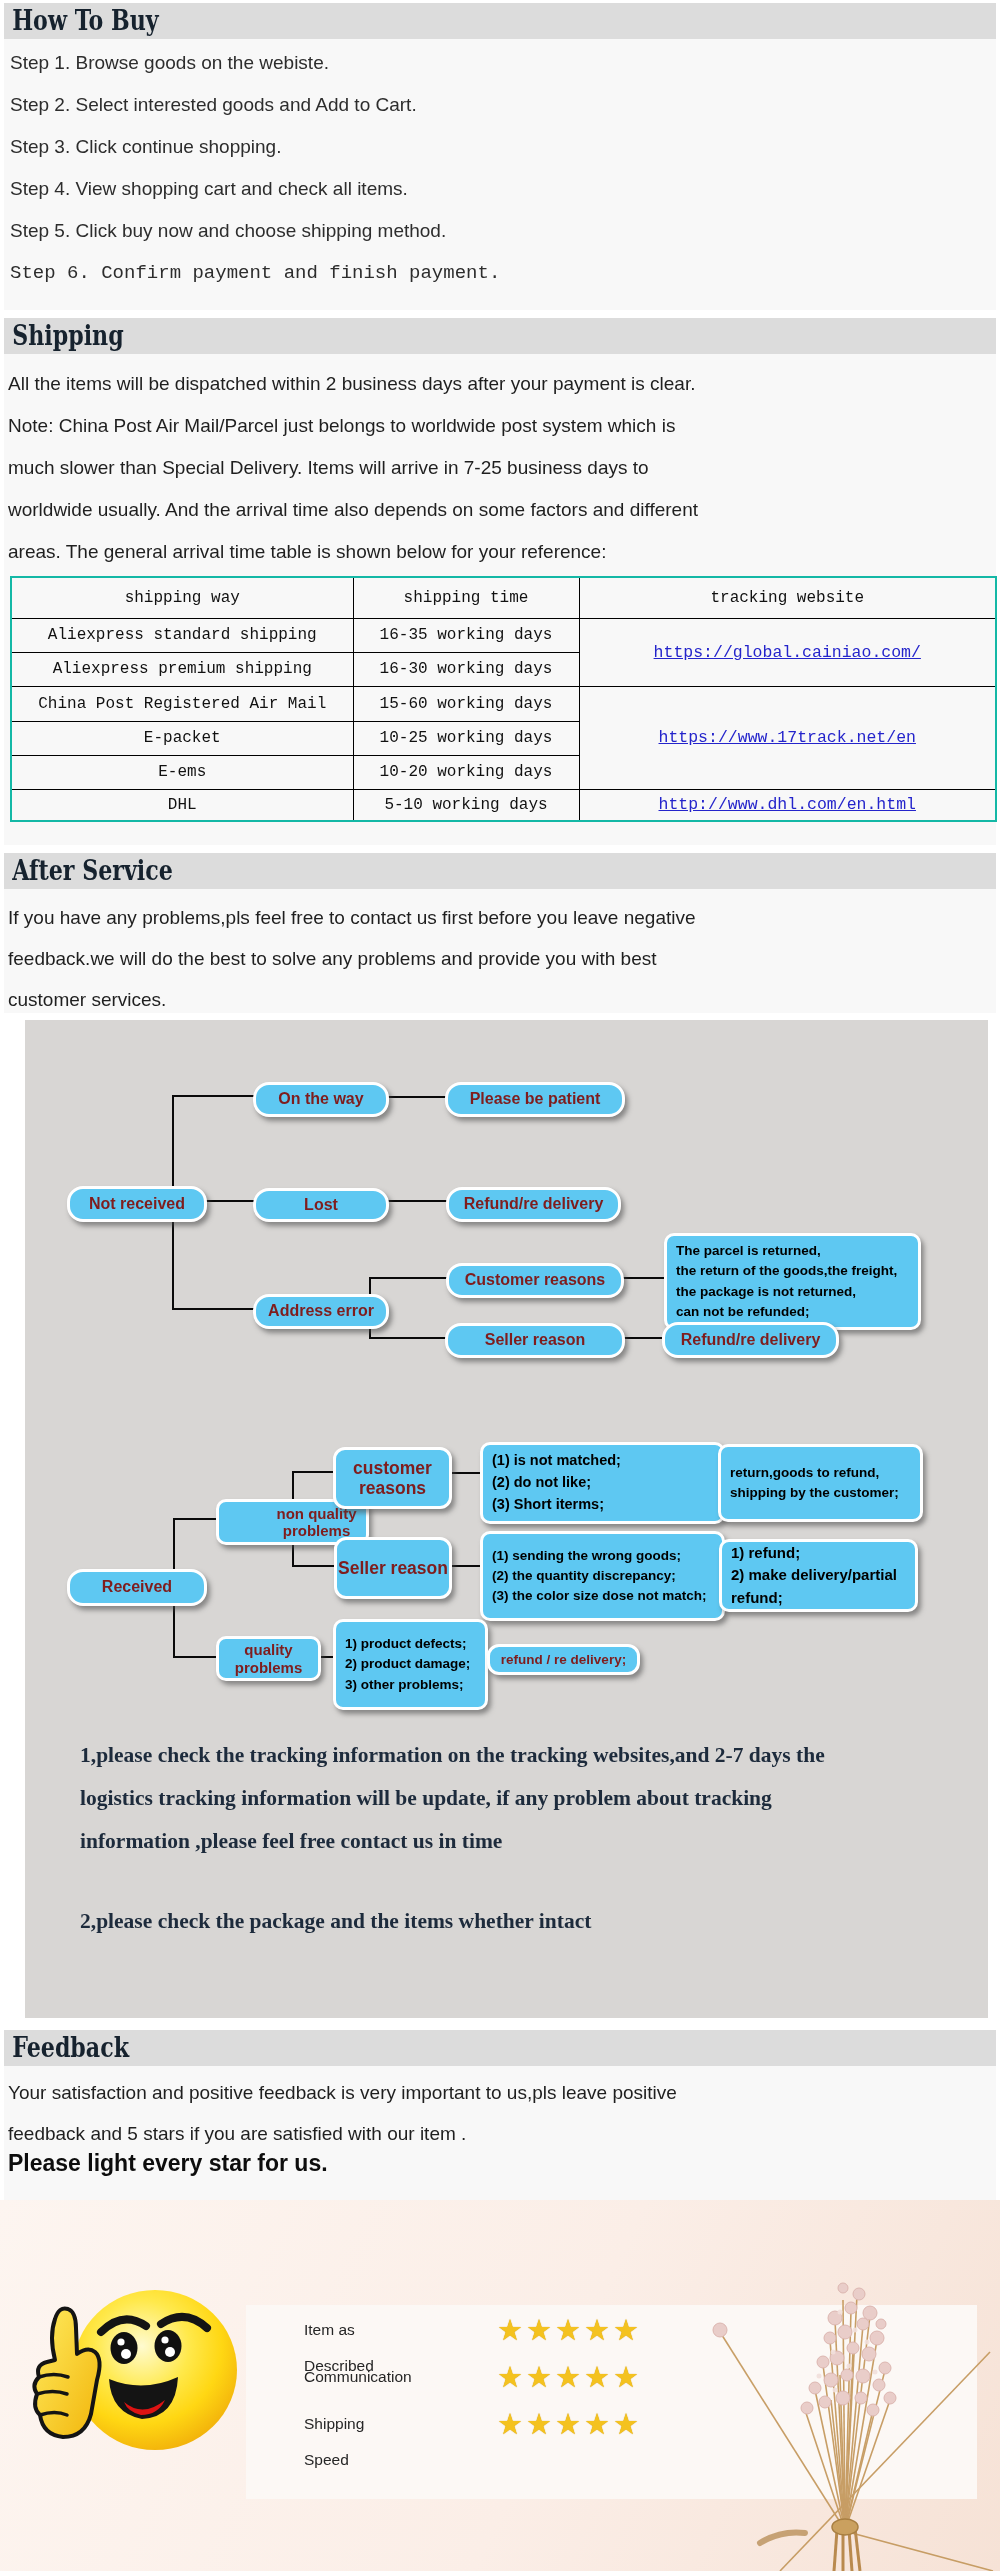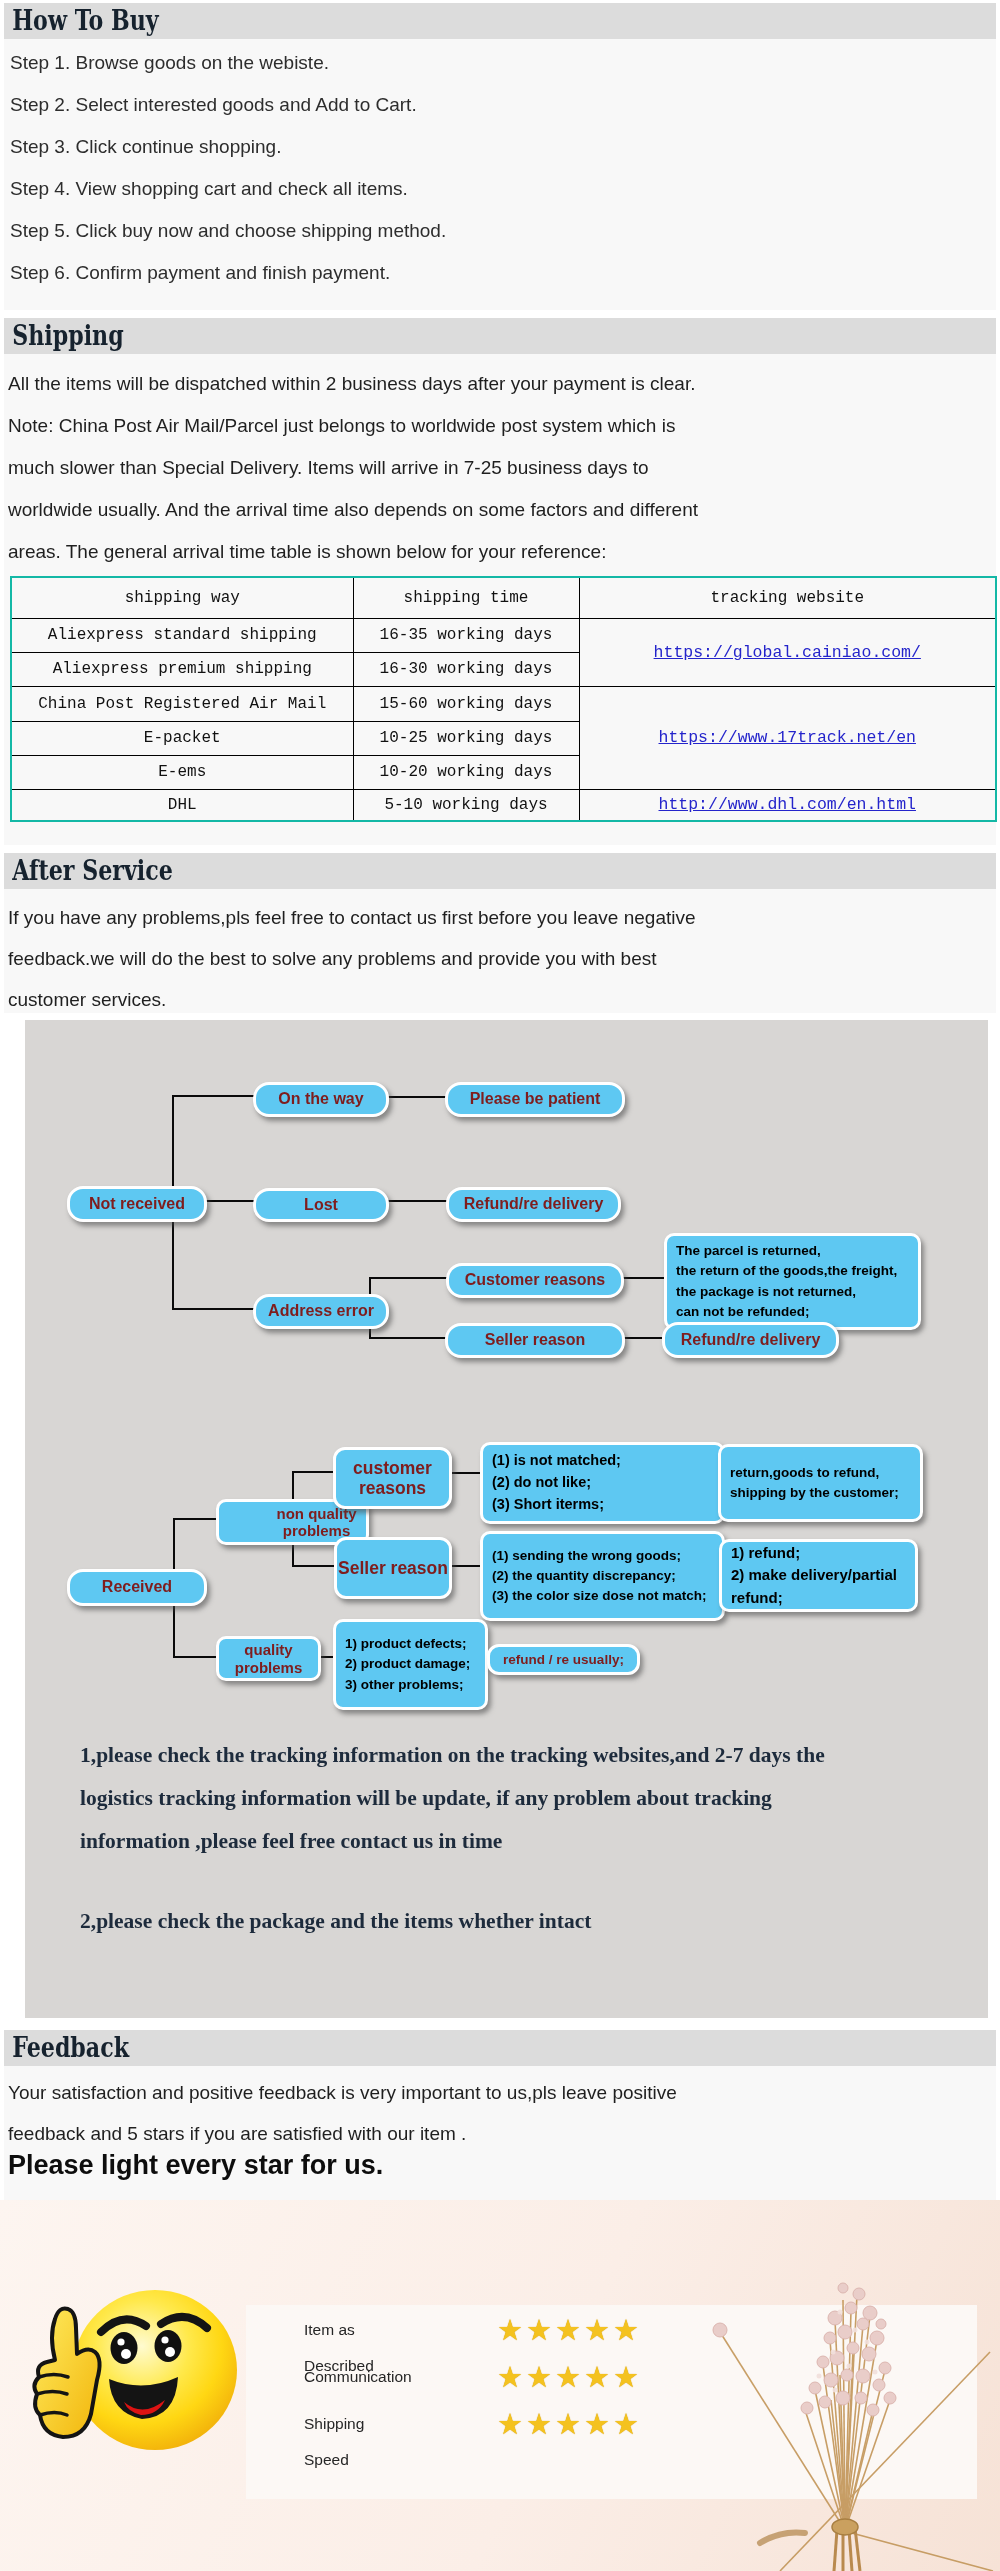--- a/index.html
+++ b/index.html
@@ -51,21 +51,21 @@
 
   <div class="bar" style="top:3px;">
     <span class="t">How To Buy</span>
   </div>
   <div class="sec" style="top:39px;height:271px;"></div>
   <div class="stepline" style="top:52px;">Step 1. Browse goods on the webiste.</div>
   <div class="stepline" style="top:94px;">Step 2. Select interested goods and Add to Cart.</div>
   <div class="stepline" style="top:136px;">Step 3. Click continue shopping.</div>
   <div class="stepline" style="top:178px;">Step 4. View shopping cart and check all items.</div>
   <div class="stepline" style="top:220px;">Step 5. Click buy now and choose shipping method.</div>
-  <div class="stepline" style="top:262px;">Step 6. Confirm payment and finish payment.</div>
+  <div class="stepline" style="top:262px;font-family:Liberation Mono, monospace;">Step 6. Confirm payment and finish payment.</div>
 
   <div class="bar" style="top:318px;">
     <span class="t">Shipping</span>
   </div>
   <div class="sec" style="top:354px;height:491px;"></div>
   <div class="bodytxt pre" style="left:8px;top:363px;width:980px;">All the items will be dispatched within 2 business days after your payment is clear.
 Note: China Post Air Mail/Parcel just belongs to worldwide post system which is
 much slower than Special Delivery. Items will arrive in 7-25 business days to
 worldwide usually. And the arrival time also depends on some factors and different
 areas. The general arrival time table is shown below for your reference:</div>
@@ -182,34 +182,34 @@
   <div class="notebox pre" style="left:480px;top:1531px;width:221px;height:76px;font-size:13.5px;">(1) sending the wrong goods;
 (2) the quantity discrepancy;
 (3) the color size dose not match;</div>
   <div class="notebox pre" style="left:719px;top:1539px;width:175px;height:59px;font-size:15px;">1) refund;
 2) make delivery/partial refund;</div>
   <div class="pill pre" style="left:216px;top:1636px;width:99px;height:39px;font-size:15px;border-radius:10px;">quality
 problems</div>
   <div class="notebox pre" style="left:333px;top:1619px;width:131px;height:77px;font-size:13.5px;">1) product defects;
 2) product damage;
 3) other problems;</div>
-  <div class="pill" style="left:487px;top:1644px;width:147px;height:25px;font-size:13.5px;border-radius:12px;">refund / re usually;</div>
+  <div class="pill" style="left:487px;top:1644px;width:147px;height:25px;font-size:13.5px;border-radius:12px;">refund / re delivery;</div>
 
   <div class="navy-note pre" style="top:1734px;">1,please check the tracking information on the tracking websites,and 2-7 days the
 logistics tracking information will be update, if any problem about tracking
 information ,please feel free contact us in time</div>
   <div class="navy-note pre" style="top:1900px;">2,please check the package and the items whether intact</div>
 
   <div class="bar" style="top:2030px;">
     <span class="t">Feedback</span>
   </div>
   <div class="sec" style="top:2066px;height:134px;"></div>
   <div class="bodytxt pre" style="left:8px;top:2072px;width:980px;line-height:41px;">Your satisfaction and positive feedback is very important to us,pls leave positive
  feedback and 5 stars if you are satisfied with our item .</div>
-  <div style="position:absolute;left:8px;top:2150px;font-size:27px;font-weight:bold;color:#0d0d0d;">Please light every star for us.</div>
+  <div style="position:absolute;left:8px;top:2150px;font-size:23px;font-weight:bold;color:#0d0d0d;">Please light every star for us.</div>
 
   <div id="pink-block">
     <div id="rating-panel"></div>
   </div>
 
   <div class="rating-row" style="top:2312px;">
     <div class="rating-label">Item as Described</div>
     <div class="rating-stars">★★★★★</div>
   </div>
   <div class="rating-row" style="top:2359px;">

